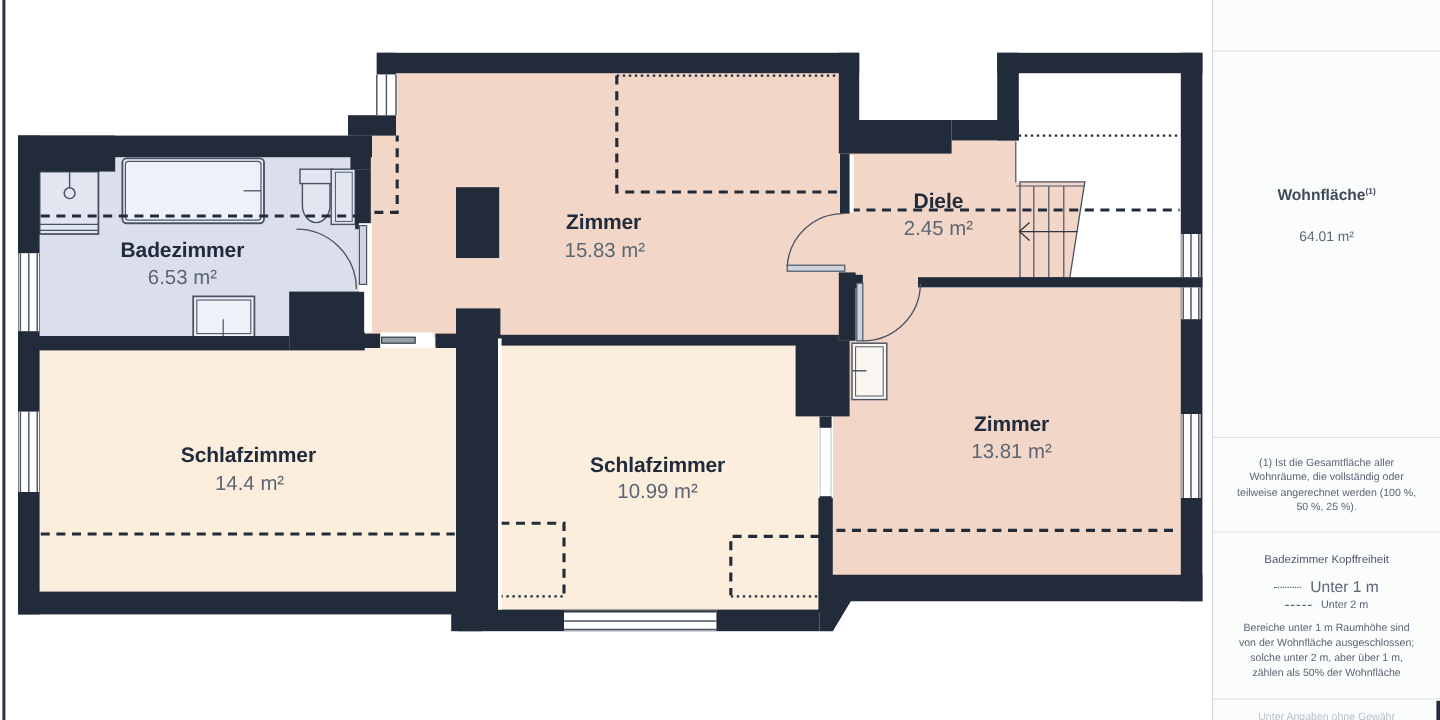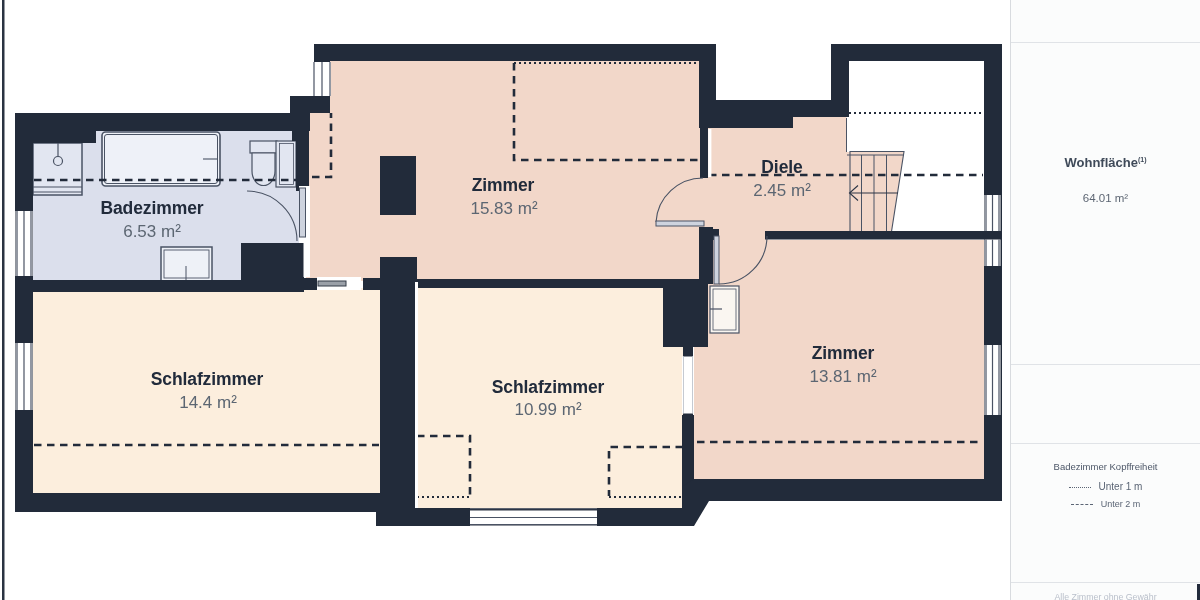--- a/index.html
+++ b/index.html
@@ -307,29 +307,31 @@
 
   <div class="hr" style="top:42px"></div>
   <div class="hr" style="top:364px"></div>
   <div class="hr" style="top:443px"></div>
   <div class="hr" style="top:582px"></div>
 
   <div class="sb-sec" style="top:155px;font-size:13px;font-weight:bold;color:#3f4a59;">Wohnfläche<span style="font-size:7px;vertical-align:super;">(1)</span></div>
 
   <div class="sb-sec" style="top:192px;font-size:11.5px;color:#5d6673;">64.01 m²</div>
 
+  <div class="sb-sec" style="top:379px;font-size:8.8px;line-height:12.3px;">(1) Ist die Gesamtfläche aller<br>Wohnräume, die vollständig oder<br>teilweise angerechnet werden (100 %,<br>50 %, 25 %).</div>
 
   <div class="sb-sec" style="top:461px;font-size:9.5px;color:#4d5768;">Badezimmer Kopffreiheit</div>
 
-  <div class="sb-sec" style="top:481px;font-size:10px;">
+  <div class="sb-sec" style="top:481px;font-size:13px;">
     <span style="display:inline-block;width:22px;border-top:1.6px dotted #5b6575;vertical-align:middle;margin-right:8px;"></span>Unter 1 m
   </div>
 
   <div class="sb-sec" style="top:499px;font-size:9px;text-align:center;">
     <span style="display:inline-block;width:22px;border-top:1.6px dashed #5b6575;vertical-align:middle;margin-right:8px;"></span>Unter 2 m
   </div>
 
-
-  <div class="sb-sec" style="top:591.5px;font-size:8.8px;color:#b9bfca;">Alle Zimmer ohne Gewähr</div>
+  <div class="sb-sec" style="top:517px;font-size:8.8px;line-height:12.4px;">Bereiche unter 1 m Raumhöhe sind<br>von der Wohnfläche ausgeschlossen;<br>solche unter 2 m, aber über 1 m,<br>zählen als 50% der Wohnfläche</div>
+
+  <div class="sb-sec" style="top:591.5px;font-size:8.8px;color:#b9bfca;">Unter Angaben ohne Gewähr</div>
 
   <div style="position:absolute;right:0;top:584px;width:3.5px;height:16px;background:#232c3c;"></div>
 </div>
 </div>
 
 </body></html>

